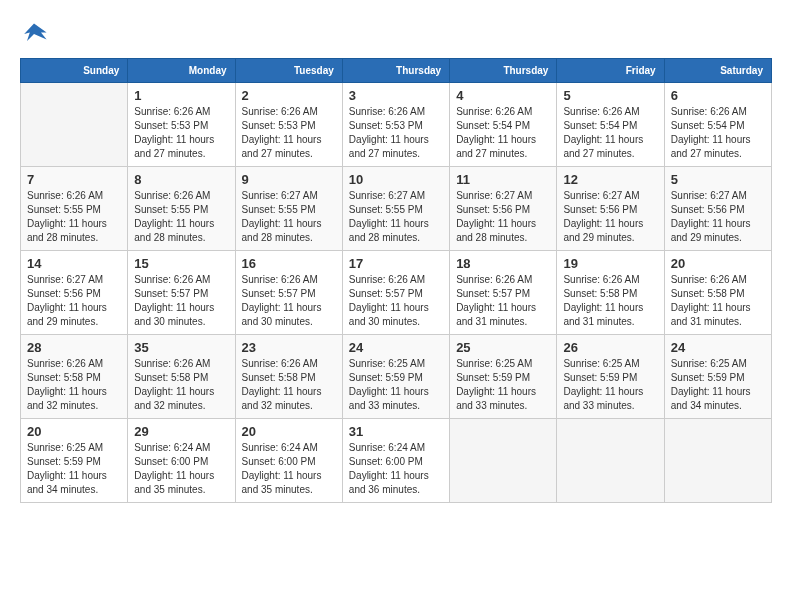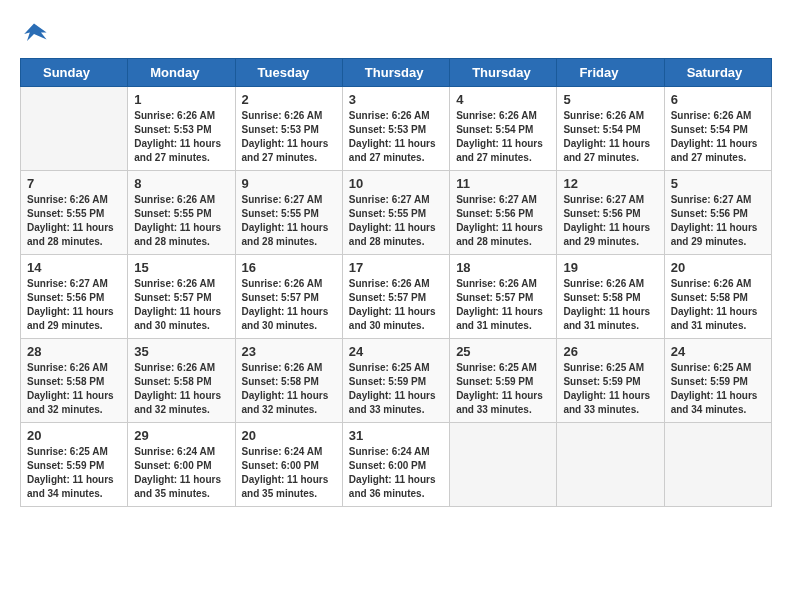--- a/index.html
+++ b/index.html
@@ -48,23 +48,23 @@
       color: #555;
     }
     .calendar {
       width: 100%;
       border-collapse: collapse;
       border: 1px solid #ccc;
     }
     .calendar th {
       background-color: #2a6db5;
       color: #fff;
-      text-align: left;
-      padding: 6px 22px;
-      font-size: 13px;
+      text-align: right;
+      padding: 6px 8px;
+      font-size: 10px;
       border: 1px solid #1a5a9a;
     }
     .calendar td {
       vertical-align: top;
       padding: 5px 6px;
       border: 1px solid #ccc;
       width: calc(100% / 7);
       min-height: 80px;
       background: #fff;
     }
@@ -75,21 +75,20 @@
       font-size: 13px;
       font-weight: bold;
       color: #333;
       display: block;
       margin-bottom: 2px;
     }
     .day-info {
       font-size: 10px;
       color: #333;
       line-height: 1.4;
-      font-weight: bold;
     }
     .empty-cell {
       background: #f5f5f5 !important;
     }
   </style>
 </head>
 <body>
 
 <div class="header">
   <div class="logo">

